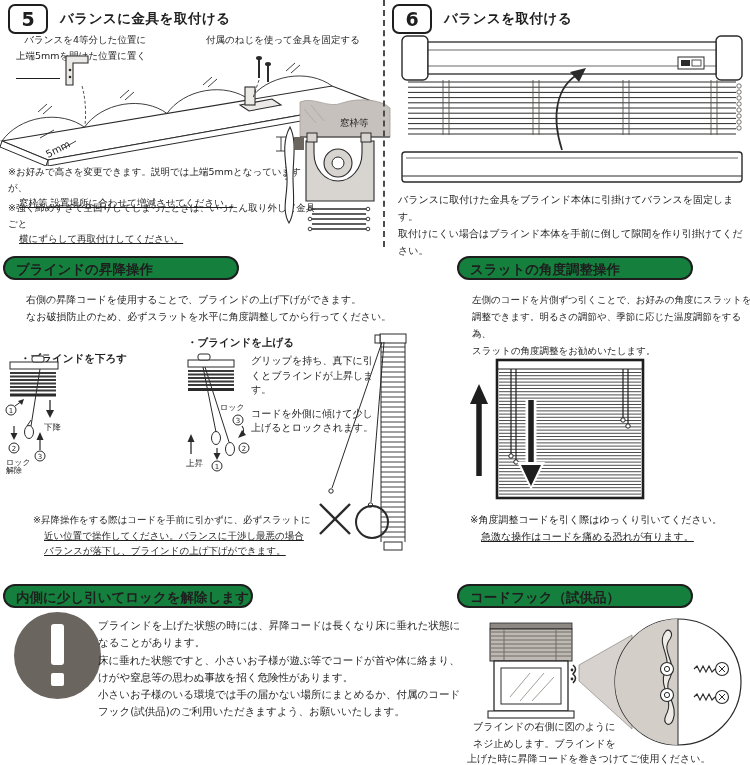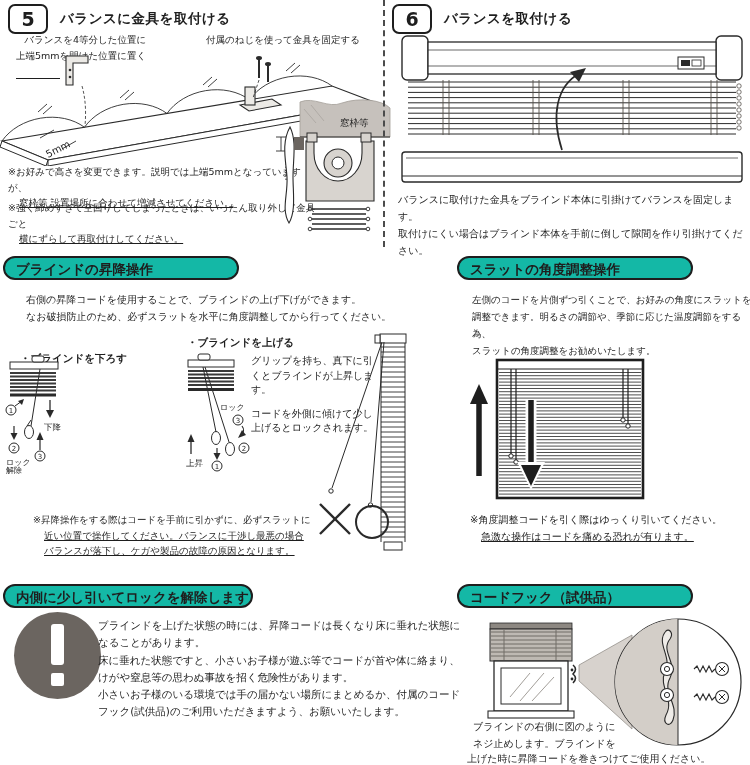--- a/index.html
+++ b/index.html
@@ -8,21 +8,21 @@
   .abs{position:absolute;}
   .step-header{position:absolute;display:flex;align-items:center;gap:12px;}
   .step-num{width:36px;height:26px;border:2.5px solid #1e1e1e;border-radius:7px;
             font-size:19px;font-weight:700;display:flex;align-items:center;justify-content:center;background:#fff;}
   .step-title{font-size:13.5px;font-weight:700;letter-spacing:.5px;}
   .callout{position:absolute;font-size:9.5px;line-height:1.7;text-align:right;}
   .u{border-bottom:1.3px solid #1e1e1e;padding-bottom:17px;}
   .note{position:absolute;font-size:9.5px;line-height:1.65;}
   .note .cont{padding-left:11px;text-decoration:underline;}
   .sec-box{position:absolute;width:236px;height:24px;line-height:22px;border:2.3px solid #1e1e1e;
-           border-radius:12px;font-size:13.5px;font-weight:700;padding-left:11px;box-sizing:border-box;background:#14b8a6;}
+           border-radius:12px;font-size:13.5px;font-weight:700;padding-left:11px;box-sizing:border-box;background:#15803d;}
   .body-text{position:absolute;font-size:10px;line-height:17px;}
   .sub-head{position:absolute;font-size:10.5px;font-weight:700;}
   .col-steps{position:absolute;font-size:10px;line-height:14.5px;width:148px;}
   .col-steps .p2{margin-top:9px;}
   .vsep{position:absolute;left:383px;top:0;height:247px;width:0;border-left:2.5px dashed #4b4b4b;}
   .warn-circle{position:absolute;left:14px;top:612px;width:87px;height:87px;border-radius:50%;background:#6b6560;}
   .warn-bar{position:absolute;left:37px;top:12px;width:13px;height:41px;background:#fff;border-radius:3px;}
   .warn-dot{position:absolute;left:37px;top:61px;width:13px;height:13px;background:#fff;border-radius:2px;}
   svg text{font-family:"DejaVu Sans","Liberation Sans",sans-serif;fill:#1e1e1e;}
   .line{display:block;}
@@ -333,21 +333,21 @@
     <g stroke="#2a2a2a" stroke-width="2.4">
       <line x1="12" y1="172" x2="42" y2="202"></line>
         <line x1="42" y1="172" x2="12" y2="202"></line>
     </g>
     <circle cx="64" cy="190" r="16" fill="none" stroke="#2a2a2a" stroke-width="2"></circle>
   </svg>
 
   <div class="note" style="left:33px;top:512px;width:280px;">
     <div>※昇降操作をする際はコードを手前に引かずに、必ずスラットに</div>
     <div class="cont">近い位置で操作してください。バランスに干渉し最悪の場合</div>
-    <div class="cont">バランスが落下し、ケガや製品の故障の原因となります。</div>
+    <div class="cont">バランスが落下し、ブラインドの上げ下げができます。</div>
   </div>
 
   <div class="sec-box" style="left:457px;top:256px;">スラットの角度調整操作</div>
 
   <div class="body-text" style="left:472px;top:291px;width:280px;font-size:9.5px;">
     <div>左側のコードを片側ずつ引くことで、お好みの角度にスラットを</div>
     <div>調整できます。明るさの調節や、季節に応じた温度調節をする為、</div>
     <div>スラットの角度調整をお勧めいたします。</div>
   </div>
 

